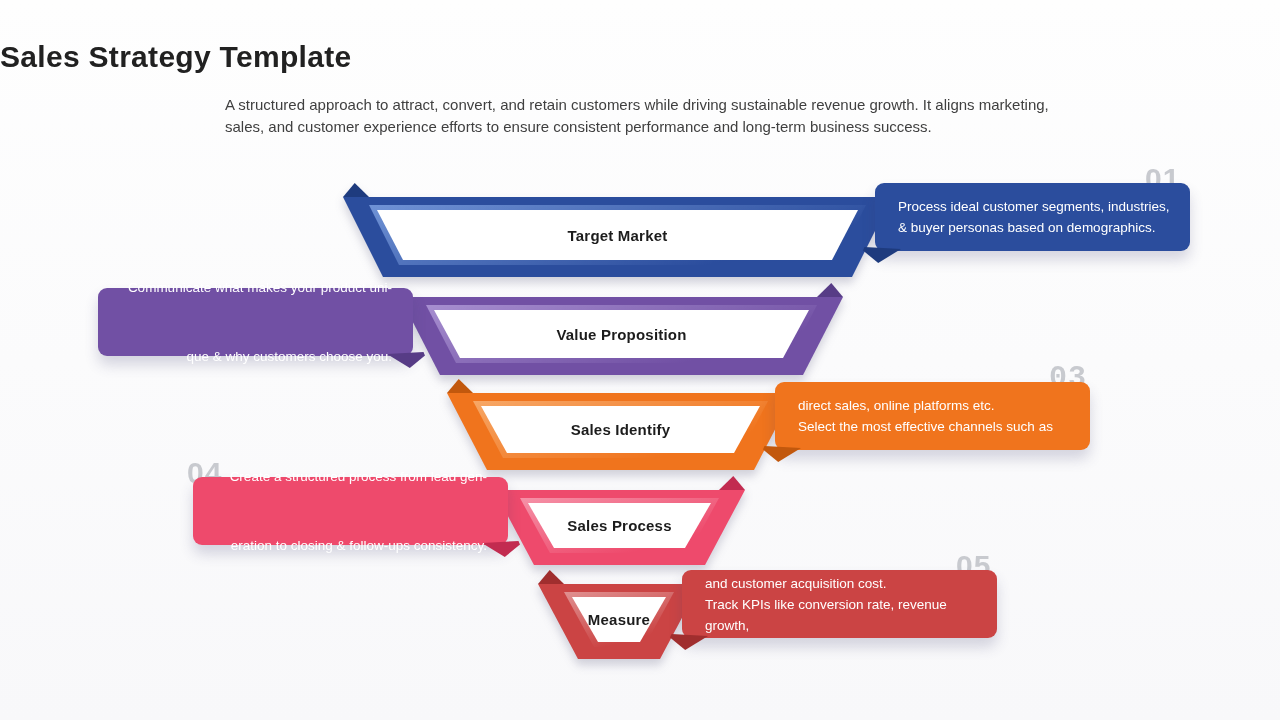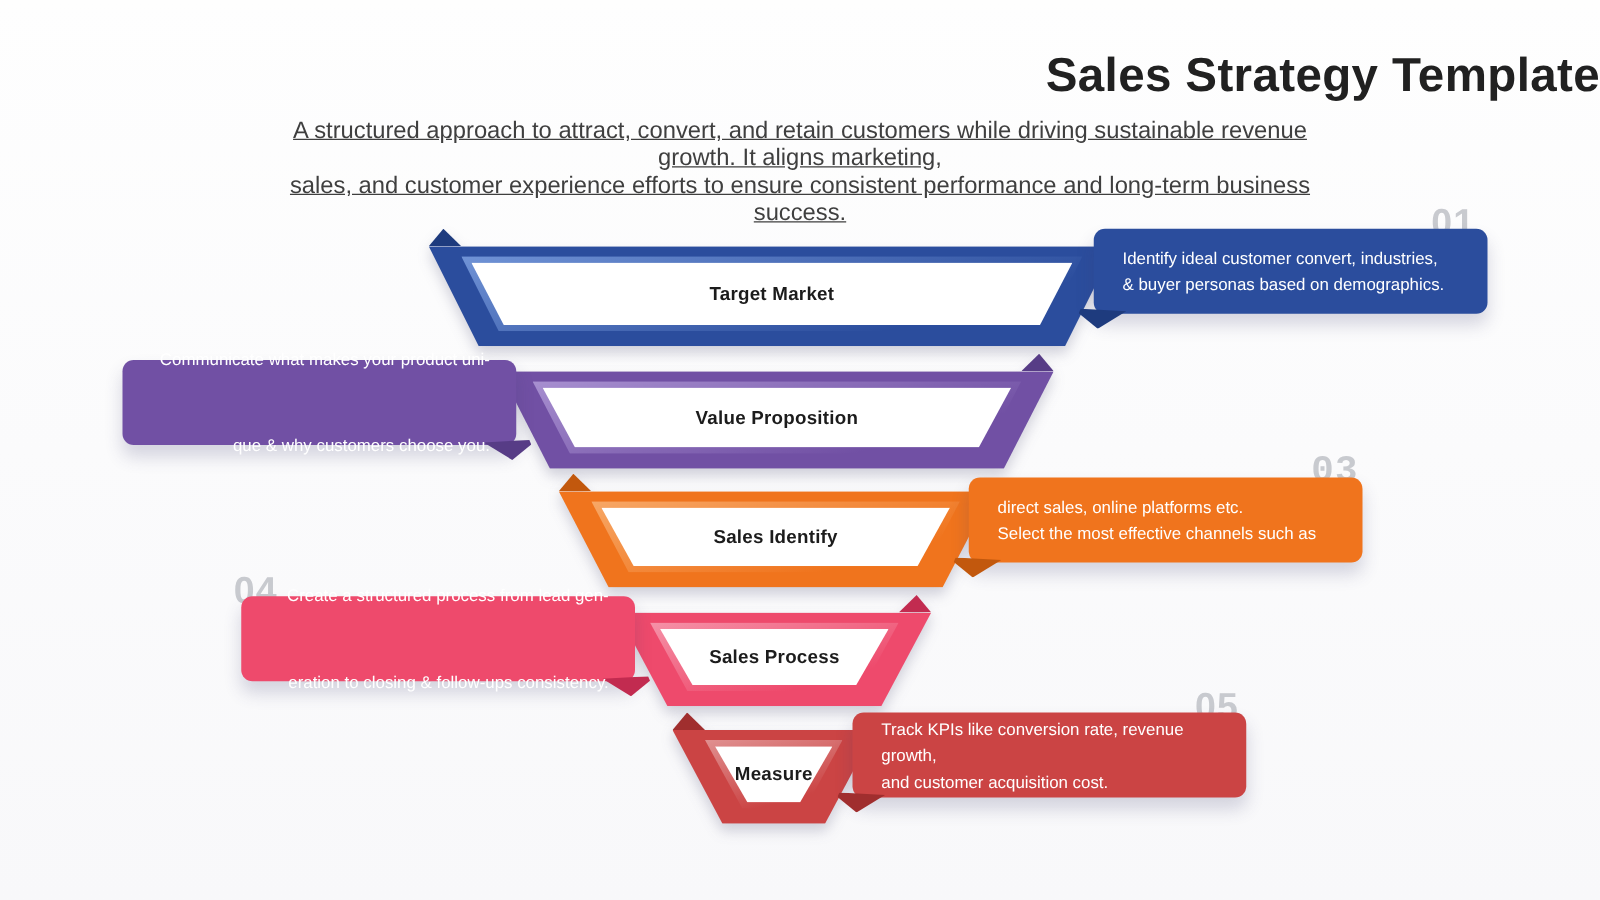--- a/index.html
+++ b/index.html
@@ -3,26 +3,26 @@
 <meta charset="utf-8">
 <style>
   html,body{margin:0;padding:0;background:#e9e9ec;}
   .canvas{
     position:relative;width:1280px;height:720px;margin:0 auto;
     background:linear-gradient(180deg,#fefefe 0%,#f8f8fa 100%);
     font-family:"Liberation Sans",sans-serif;overflow:hidden;
   }
   
   .title{
-    position:absolute;top:40px;left:0;width:100%;text-align:right;
-    font-size:38px;font-weight:800;color:#212121;letter-spacing:.3px;
+    position:absolute;top:40px;left:0;width:100%;text-align:left;
+    font-size:30px;font-weight:800;color:#212121;letter-spacing:.3px;
   }
   .subtitle{
     position:absolute;top:94px;left:50%;transform:translateX(-50%);
-    width:830px;text-align:center;font-size:19px;color:#3f3f3f;line-height:22px;text-decoration:underline;
+    width:830px;font-size:15px;color:#3f3f3f;line-height:22px;
   }
   
   .stage-num{
     position:absolute;font-size:30px;font-weight:700;color:#c8cacf;
     letter-spacing:1px;z-index:0;
   }
   .shape{position:absolute;z-index:1;filter:drop-shadow(0 6px 5px rgba(60,60,100,.22));}
   .fold{position:absolute;top:0;width:26px;height:14px;background:var(--c-dark);}
   .fold-l{left:0;clip-path:polygon(0 100%,45% 0,100% 100%);}
   .fold-r{right:0;clip-path:polygon(0 100%,55% 0,100% 100%);}
@@ -86,21 +86,21 @@
     <div class="shape">
       <div class="fold fold-l"></div>
       <div class="trap-main"></div>
       <div class="trap-mid"></div>
       <div class="trap-white">
         <span class="stage-label">Target Market</span>
       </div>
     </div>
     <div class="desc-box right-side">
       <div class="box-tail"></div>
-      <div>Identify ideal customer convert, industries,</div>
+      <div>Process ideal customer segments, industries,</div>
       <div>&amp; buyer personas based on demographics.</div>
     </div>
   </div>
 
   <div class="s2" style="--c-main: #7150A4; --c-dark: #573C86; --c-light: #A78FD0;">
     <div class="stage-num" style="color: rgb(200, 202, 207); margin-top: 24px;">02</div>
     <div class="shape">
       <div class="fold fold-r"></div>
       <div class="trap-main"></div>
       <div class="trap-mid"></div>
@@ -154,18 +154,18 @@
     <div class="shape">
       <div class="fold fold-l"></div>
       <div class="trap-main"></div>
       <div class="trap-mid"></div>
       <div class="trap-white">
         <span class="stage-label">Measure</span>
       </div>
     </div>
     <div class="desc-box right-side">
       <div class="box-tail"></div>
+      <div>and customer acquisition cost.</div>
       <div>Track KPIs like conversion rate, revenue growth,</div>
-      <div>and customer acquisition cost.</div>
     </div>
   </div>
 
 </div>
 
 </body></html>

